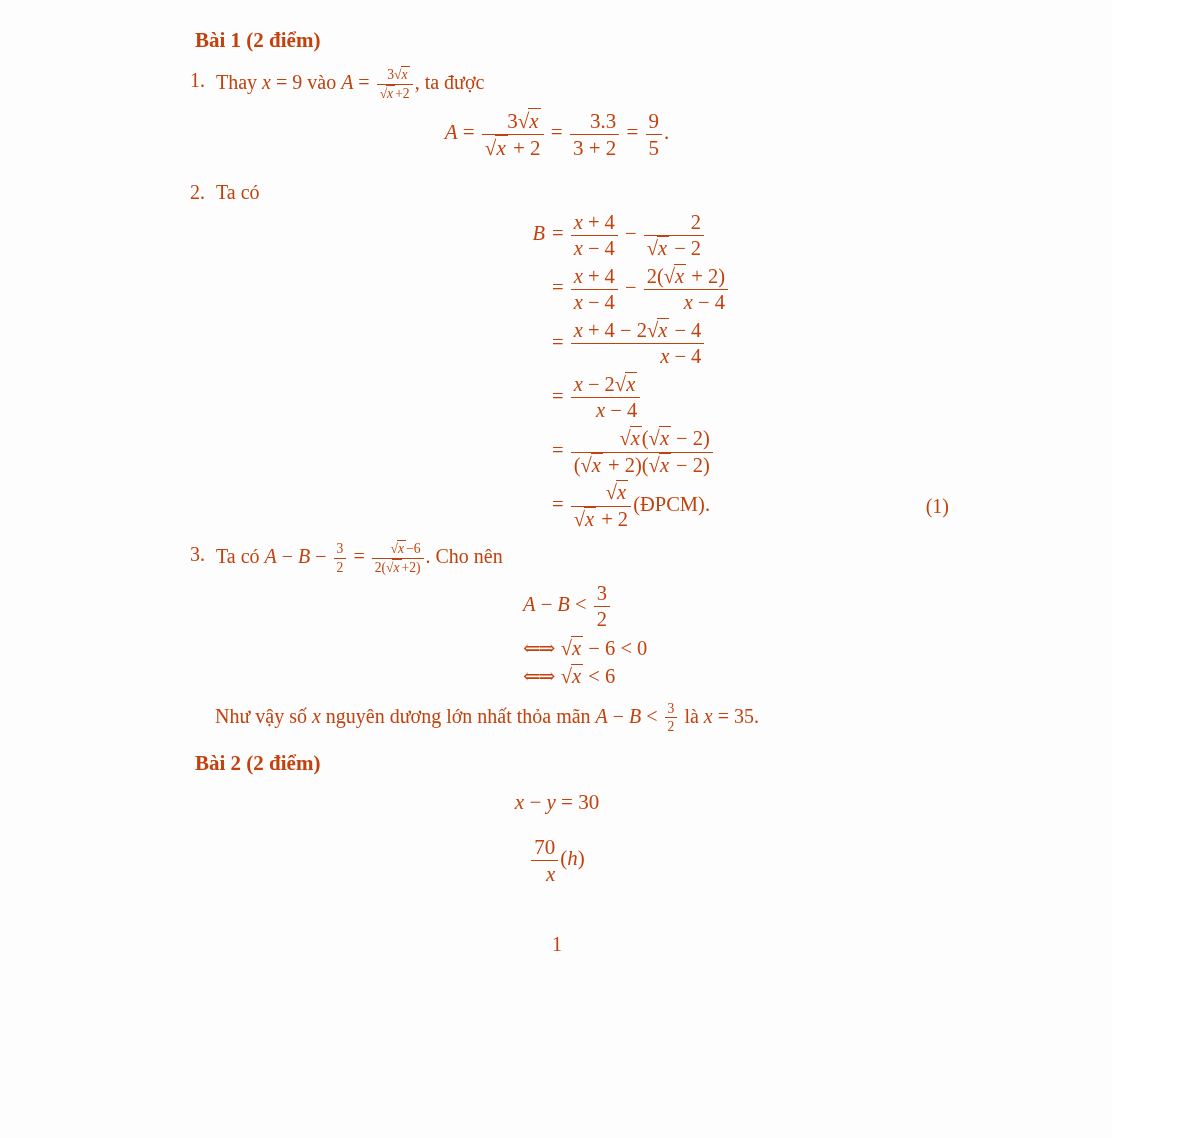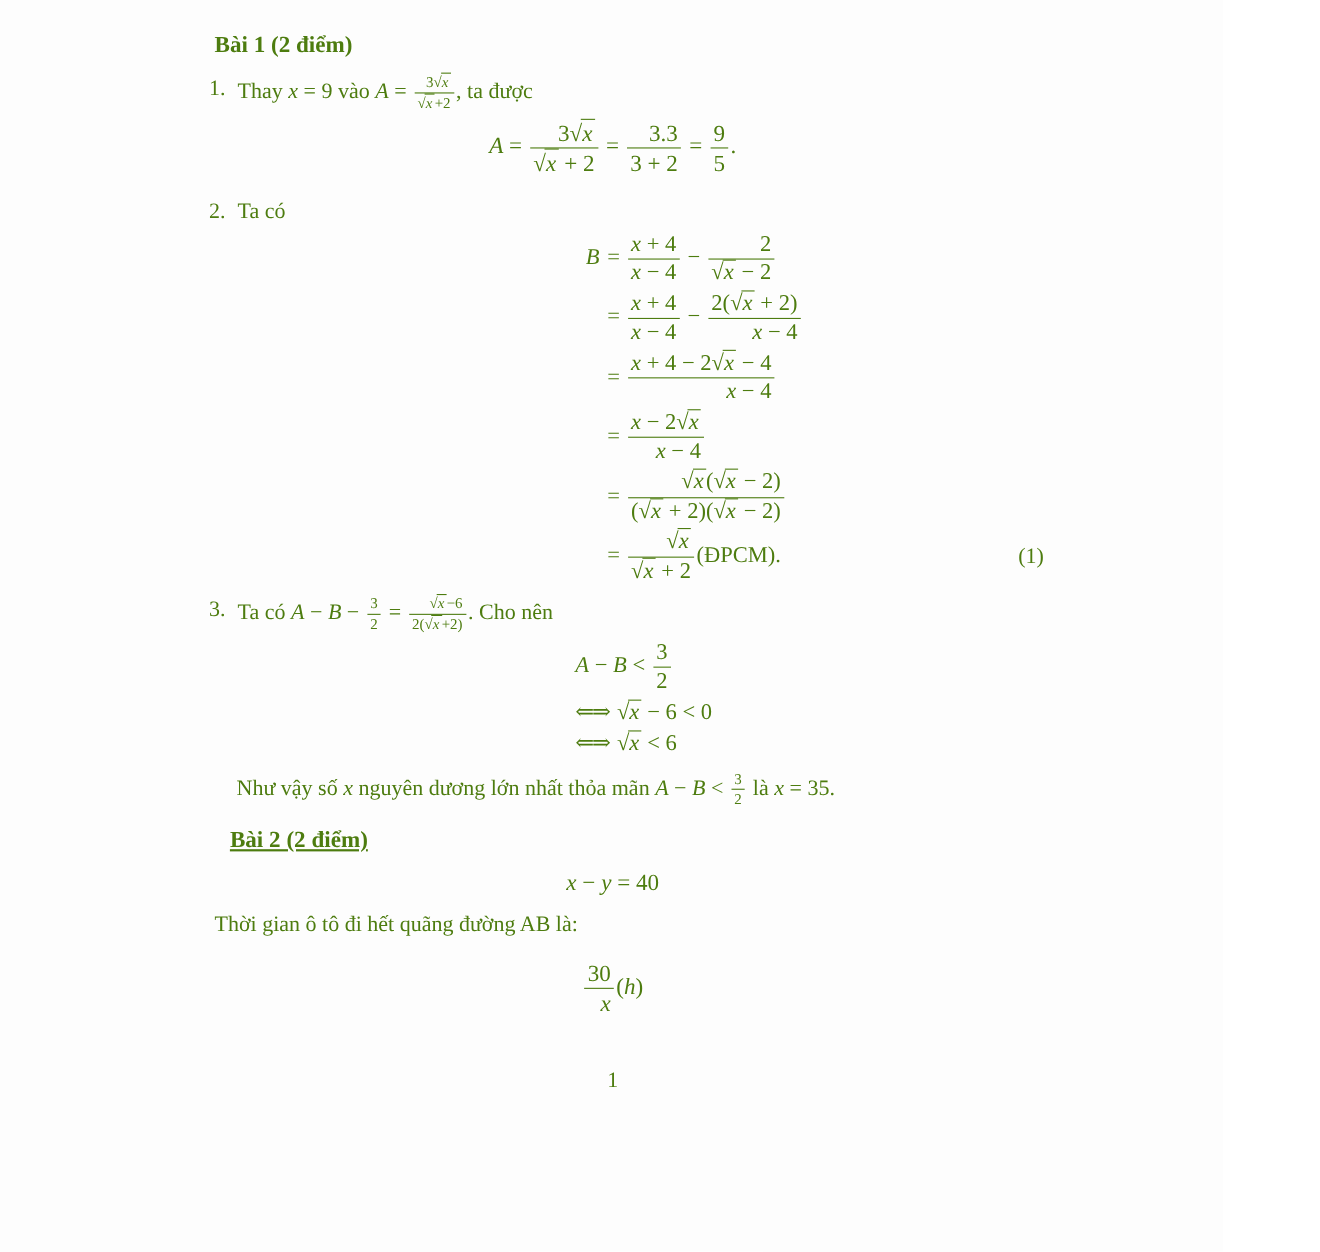--- a/index.html
+++ b/index.html
@@ -2,30 +2,30 @@
 <html><head>
 <meta charset="utf-8">
 <style>
   html,body{margin:0;padding:0;background:#ffffff;}
   .page{
     position:relative;
     width:1112px;height:1138px;
     box-sizing:border-box;
     padding:28px 163px 0 165px;
     background:#fdfdfd;
-    color:#4d7c0f;
+    color:#c2410c;
     font-family:"Liberation Serif","DejaVu Serif","DejaVu Sans",serif;
     font-size:20px;
     overflow:hidden;
   }
   .sec-title{
     font-size:21px;font-weight:bold;
     margin:0 0 14px 30px;
   }
-  .sec-title.second{margin:16px 0 6px 44px;text-decoration:underline;}
+  .sec-title.second{margin:16px 0 6px 30px;}
   .item{display:flex;margin:0 0 6px 25px;line-height:1.3;}
   .item .marker{flex:none;width:26px;}
   .item .item-text{flex:1;}
   
   .m-r{font-style:normal;}
   .m-i{font-style:italic;}
   .m-b{font-weight:bold;}
   .m-iff{letter-spacing:-0.10em;margin-right:0.12em;}
   .m-frac{display:inline-block;vertical-align:middle;text-align:right;margin:0 2px;line-height:1.15;}
   .m-num{display:block;padding:0 3px 1px 3px;border-bottom:1.4px solid currentColor;}
@@ -88,21 +88,20 @@
       <div class="eq-row"><span class="eq-lhs"></span><span class="eq-rhs"><span class="m-i">A</span><span class="m-r"> − </span><span class="m-i">B</span><span class="m-r"> &lt; </span><span class="m-frac"><span class="m-num"><span class="m-r">3</span></span><span class="m-den"><span class="m-r">2</span></span></span></span></div>
       <div class="eq-row"><span class="eq-lhs"></span><span class="eq-rhs"><span class="m-r m-iff">⇐⇒</span><span class="m-r"> </span><span class="m-sqrt"><span class="m-rad">√</span><span class="m-arg"><span class="m-i">x</span></span></span><span class="m-r"> − 6 &lt; 0</span></span></div>
       <div class="eq-row"><span class="eq-lhs"></span><span class="eq-rhs"><span class="m-r m-iff">⇐⇒</span><span class="m-r"> </span><span class="m-sqrt"><span class="m-rad">√</span><span class="m-arg"><span class="m-i">x</span></span></span><span class="m-r"> &lt; 6</span></span></div>
     </div>
 
   <div class="closing"><span class="m-r">Như vậy số </span><span class="m-i">x</span><span class="m-r"> nguyên dương lớn nhất thỏa mãn </span><span class="m-i">A</span><span class="m-r"> − </span><span class="m-i">B</span><span class="m-r"> &lt; </span><span class="m-frac"><span class="m-num"><span class="m-r">3</span></span><span class="m-den"><span class="m-r">2</span></span></span><span class="m-r"> là </span><span class="m-i">x</span><span class="m-r"> = 35.</span></div>
 
   <div class="sec-title second">Bài 2 (2 điểm)</div>
 
 
-  <div class="display-eq small-gap"><span class="m-i">x</span><span class="m-r"> − </span><span class="m-i">y</span><span class="m-r"> = 40</span></div>
+  <div class="display-eq small-gap"><span class="m-i">x</span><span class="m-r"> − </span><span class="m-i">y</span><span class="m-r"> = 30</span></div>
 
-  <div class="para-indent"><span class="m-r">Thời gian ô tô đi hết quãng đường AB là:</span></div>
 
-  <div class="display-eq time"><span class="m-frac"><span class="m-num"><span class="m-r">30</span></span><span class="m-den"><span class="m-i">x</span></span></span><span class="m-r">(</span><span class="m-i">h</span><span class="m-r">)</span></div>
+  <div class="display-eq time"><span class="m-frac"><span class="m-num"><span class="m-r">70</span></span><span class="m-den"><span class="m-i">x</span></span></span><span class="m-r">(</span><span class="m-i">h</span><span class="m-r">)</span></div>
 
   <div class="page-number">1</div>
 
 </div>
 
 </body></html>

